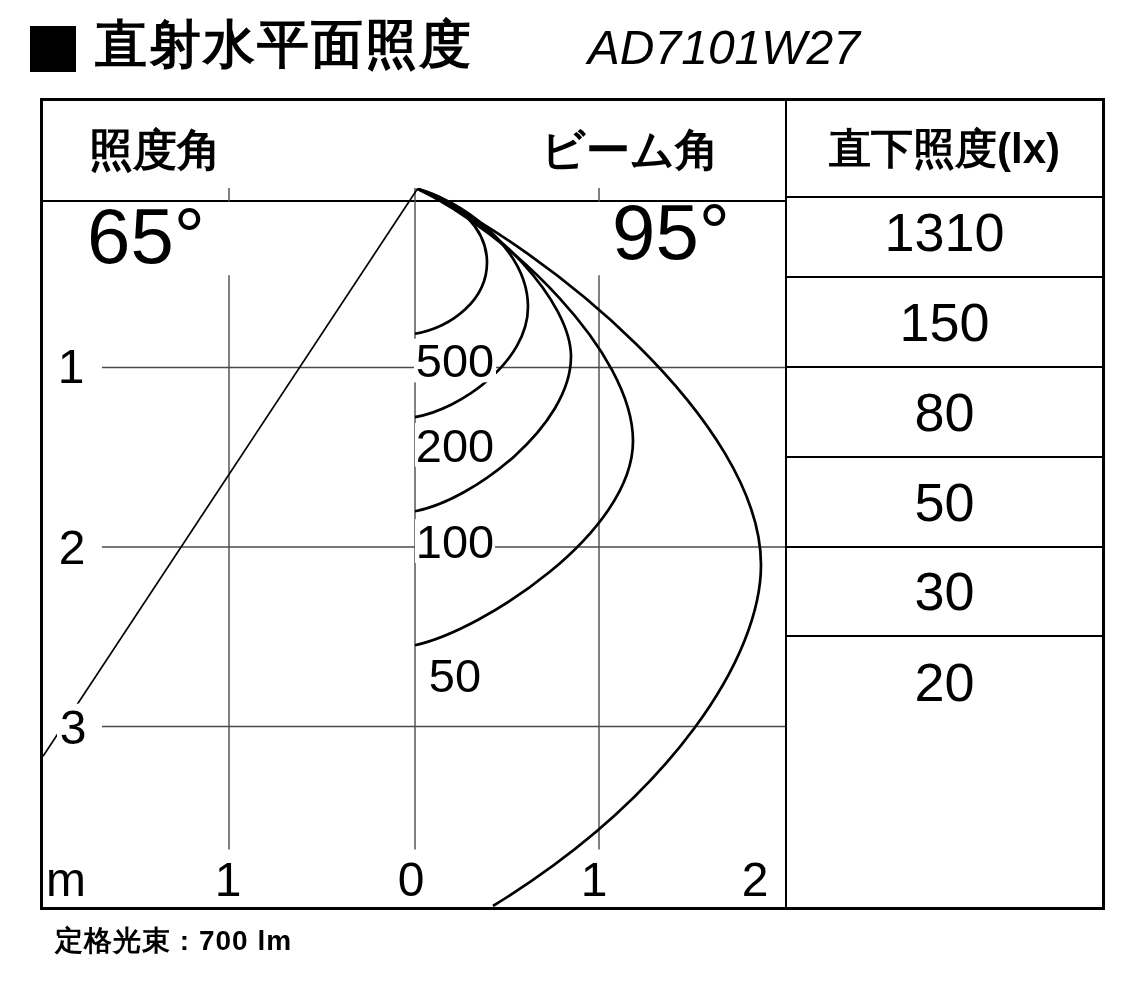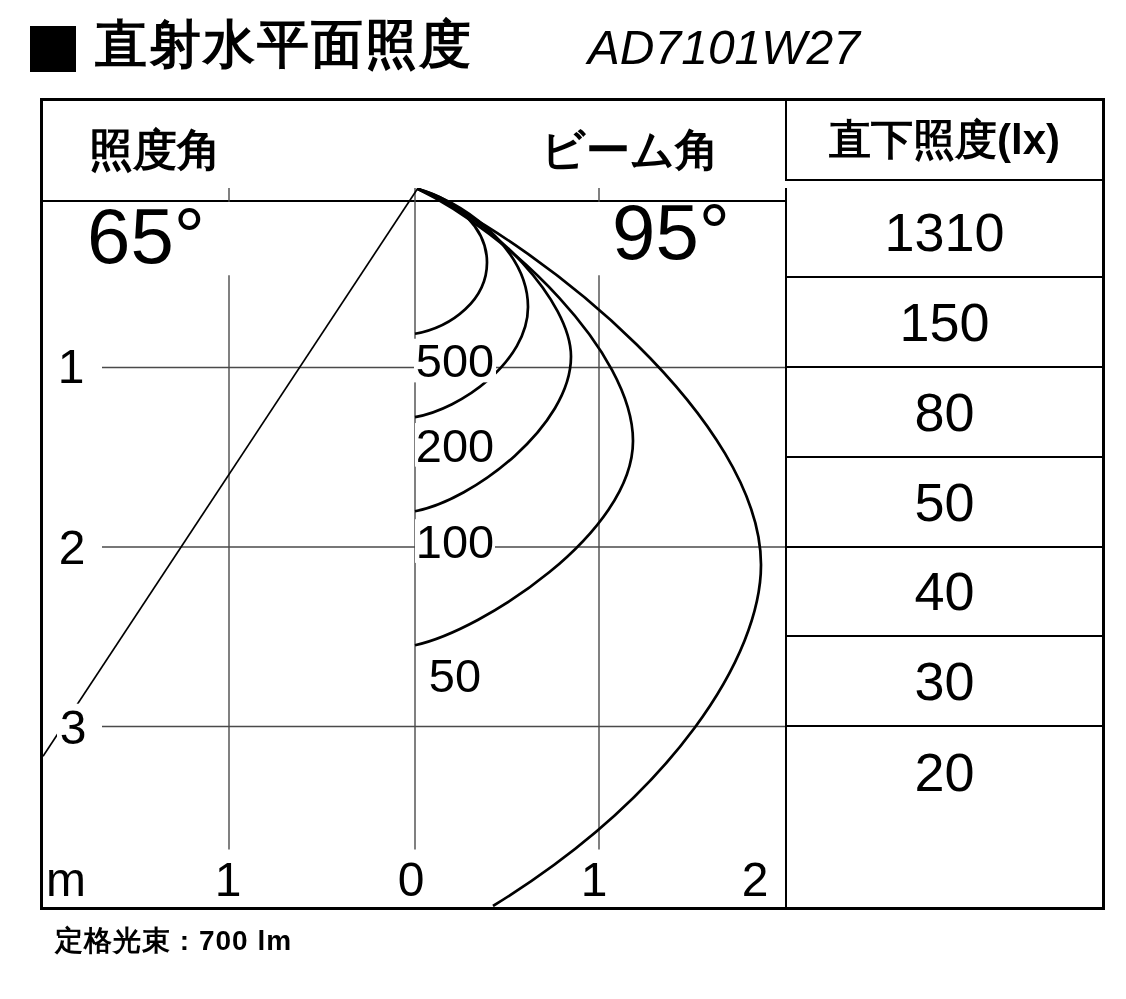--- a/index.html
+++ b/index.html
@@ -25,21 +25,21 @@
     position:absolute;left:40px;top:98px;width:1065px;height:812px;
     border:3px solid #000;box-sizing:border-box;background:#fff;
   }
   .hdr-left{
     position:absolute;left:0;top:0;width:742px;height:101px;
     box-sizing:border-box;border-bottom:2px solid #000;
     display:flex;align-items:center;justify-content:space-between;
     padding:0 66px 0 46px;font-size:44px;font-weight:600;
   }
   .hdr-right{
-    position:absolute;left:742px;top:0;right:0;height:80px;
+    position:absolute;left:742px;top:0;right:0;height:97px;
     box-sizing:border-box;border-bottom:2px solid #000;border-left:2px solid #000;
     display:flex;align-items:center;justify-content:center;
     font-size:42px;font-weight:600;white-space:nowrap;
   }
   .chart-area{position:absolute;left:0;top:87px;width:742px;height:719px;}
   .chart-area svg{display:block;}
   .values-col{
     position:absolute;left:742px;top:87px;right:0;bottom:0;
     border-left:2px solid #000;box-sizing:border-box;
     display:grid;grid-template-rows:repeat(8,1fr);
@@ -140,23 +140,20 @@
     <div class="vrow">
         <span>150</span>
       </div>
     <div class="vrow">
         <span>80</span>
       </div>
     <div class="vrow">
         <span>50</span>
       </div>
     <div class="vrow">
-        <span>40</span>
-      </div>
-    <div class="vrow">
         <span>30</span>
       </div>
     <div class="vrow">
         <span>20</span>
       </div>
   </div>
 
 </div>
 
 <div class="caption">定格光束 : 700 lm</div>

